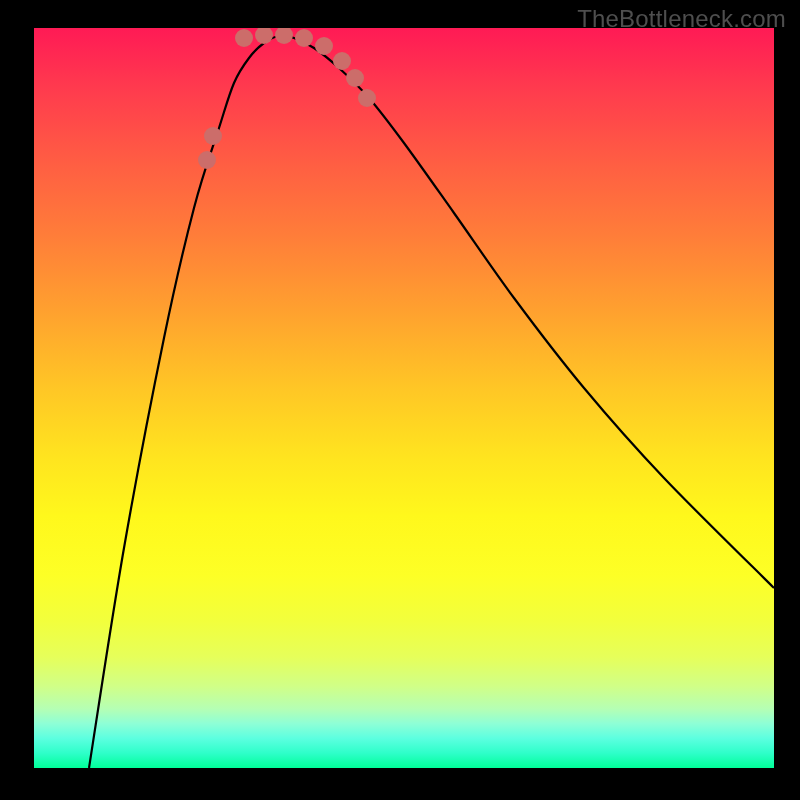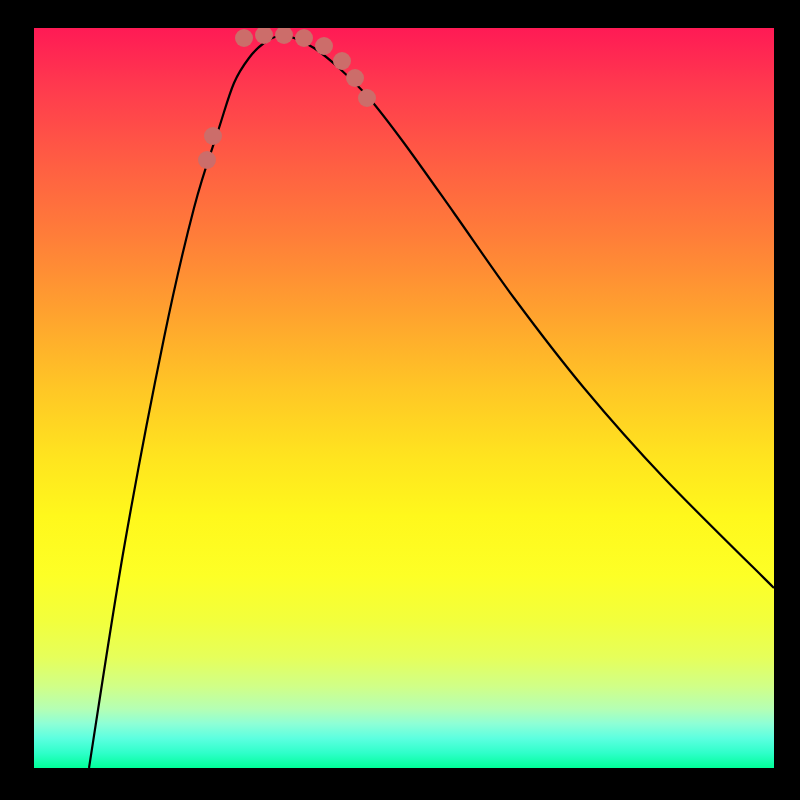--- a/index.html
+++ b/index.html
@@ -86,13 +86,14 @@
           <circle cx="250" cy="7" r="9" fill="#cc6d6a"></circle>
           <circle cx="270" cy="10" r="9" fill="#cc6d6a"></circle>
           <circle cx="290" cy="18" r="9" fill="#cc6d6a"></circle>
           <circle cx="308" cy="33" r="9" fill="#cc6d6a"></circle>
           <circle cx="321" cy="50" r="9" fill="#cc6d6a"></circle>
           <circle cx="333" cy="70" r="9" fill="#cc6d6a"></circle>
         </g>
     </svg>
   </div>
 
+  <div class="watermark">TheBottleneck.com</div>
 </div>
 
 </body></html>

